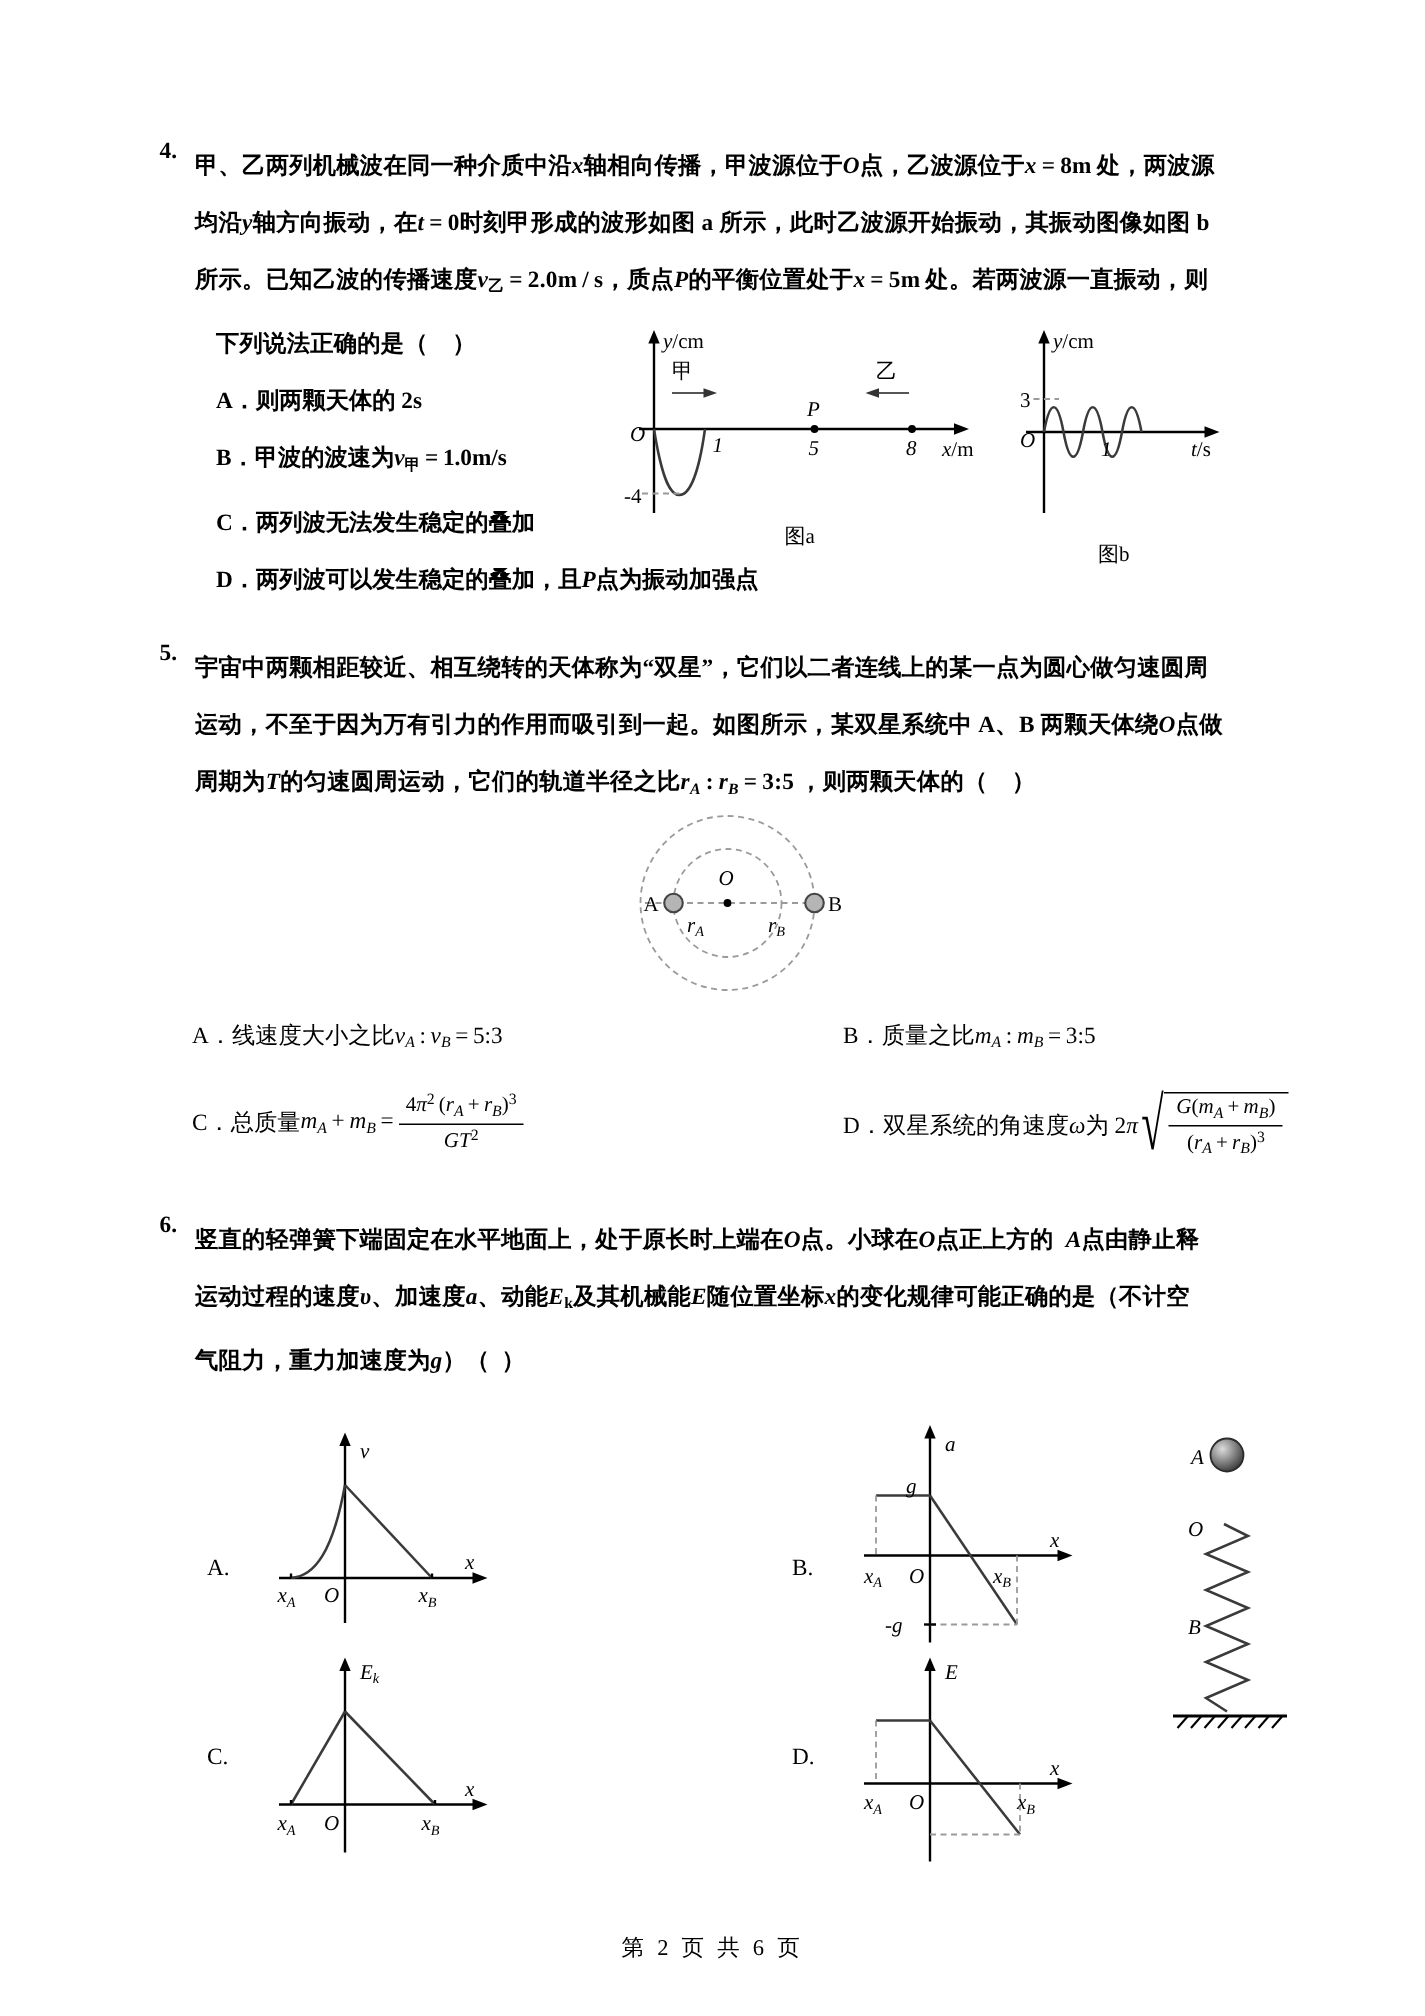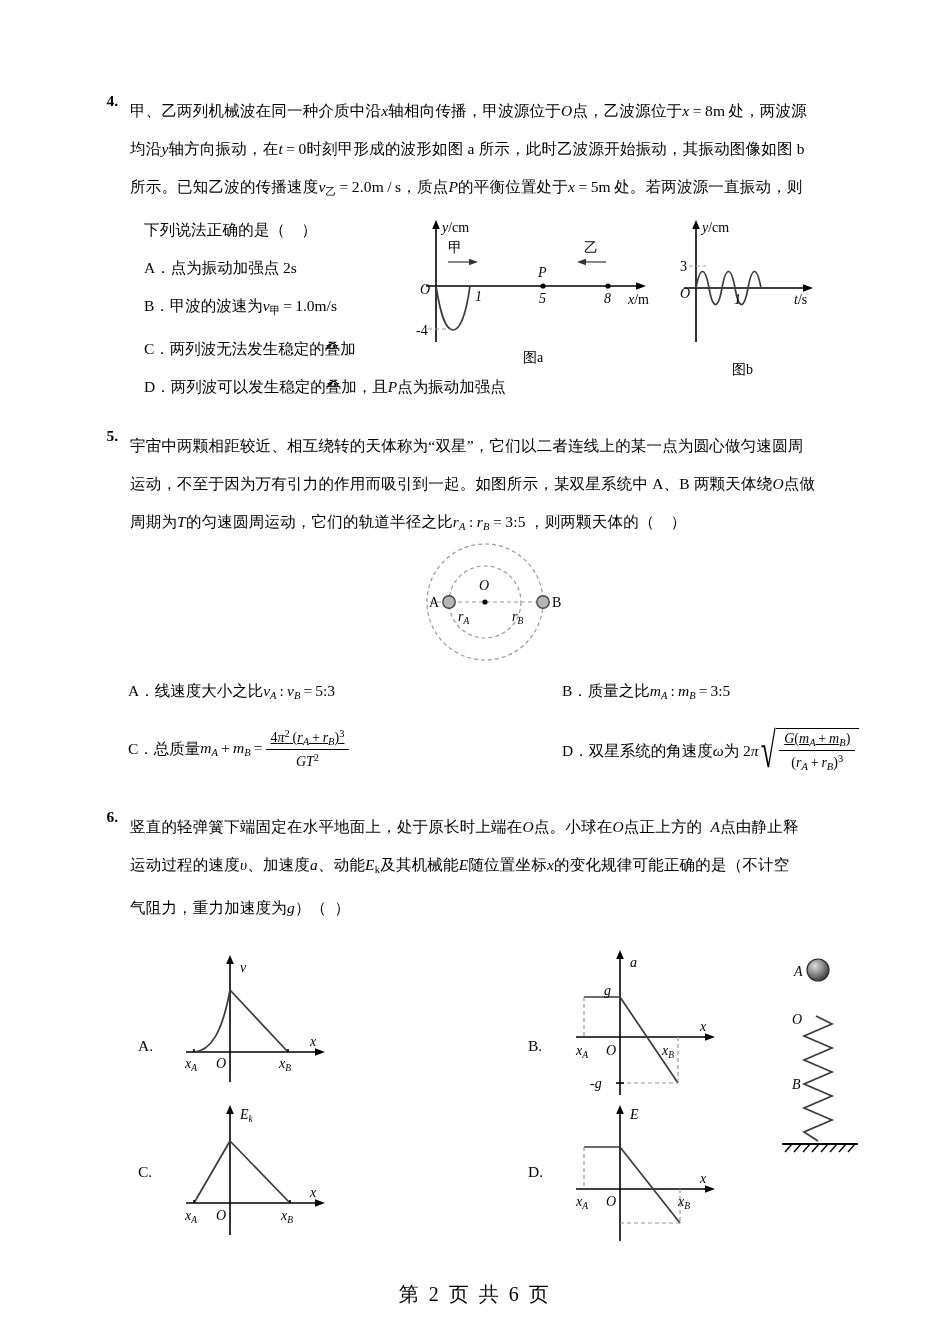--- a/index.html
+++ b/index.html
@@ -20,41 +20,41 @@
   .qnum {
     position: absolute;
     left: 0;
     top: 0;
     width: 34px;
     text-align: right;
     font-weight: bold;
     font-size: 15.5px;
     font-family: "Liberation Serif", serif;
   }
-  .qbody { margin-left: 46px; }
+  .qbody { margin-left: 46px; font-weight: bold; }
   .ln {
     font-size: 15.5px;
     line-height: 38px;
     white-space: nowrap;
     letter-spacing: 0.2px;
   }
   .opt {
     font-size: 15.5px;
     line-height: 38px;
     white-space: nowrap;
   }
   .ind { padding-left: 14px; }
   i.v { font-family: "Liberation Serif", serif; font-style: italic; }
   .sub { font-size: 10.5px; vertical-align: -0.30em; font-style: italic; }
   .subup { font-size: 10.5px; vertical-align: -0.30em; font-style: normal; }
   .sup { font-size: 10.5px; vertical-align: 0.45em; font-style: normal; }
 
   
   .frac { display: inline-block; vertical-align: middle; text-align: center; font-size: 14px; line-height: 1.15; }
-  .frac .num { display: block; padding: 0 5px 1px 5px; border-bottom: 1.1px solid #000; text-decoration: underline; }
+  .frac .num { display: block; padding: 0 5px 1px 5px; border-bottom: 1.1px solid #000; }
   .frac .den { display: block; padding: 2px 5px 0 5px; }
 
   
   .radwrap { display: inline-block; vertical-align: middle; position: relative; }
   .radsign { display: inline-block; vertical-align: middle; font-size: 34px; line-height: 0.8; transform: scaleX(0.8) scaleY(1.45); margin-right: -1px; }
   .radbody { display: inline-block; vertical-align: middle; border-top: 1.1px solid #000; padding: 2px 4px 0 3px; }
 
   
   .fig { position: absolute; }
   .cap { position: absolute; font-size: 14px; white-space: nowrap; }
@@ -66,40 +66,40 @@
   .lbl { font-family: "Liberation Serif", serif; font-size: 14px; }
   .lbli { font-family: "Liberation Serif", serif; font-size: 14px; font-style: italic; }
   .lblsm { font-family: "Liberation Serif", serif; font-size: 9.5px; font-style: italic; }
   .lblcn { font-family: "Liberation Serif", "DejaVu Sans", serif; font-size: 14px; }
 
   .footer {
     position: absolute;
     left: 0; right: 0;
     bottom: 36px;
     text-align: center;
-    font-size: 20px;
+    font-size: 15px;
     letter-spacing: 2.5px;
   }
   .optlabel { position: absolute; font-size: 15.5px; font-family: "Liberation Serif", serif; }
 </style>
 </head>
 <body>
 
 <div class="page">
 
   <div class="q" style="position:absolute; left:84px; top:92px; width:800px;">
     <div class="qnum">4.</div>
     <div class="qbody">
 
       <div class="ln">甲、乙两列机械波在同一种介质中沿<i class="v">x</i>轴相向传播，甲波源位于<i class="v">O</i>点，乙波源位于<i class="v">x</i> = 8m 处，两波源</div>
       <div class="ln">均沿<i class="v">y</i>轴方向振动，在<i class="v">t</i> = 0时刻甲形成的波形如图 a 所示，此时乙波源开始振动，其振动图像如图 b</div>
       <div class="ln">所示。已知乙波的传播速度<i class="v">v</i><span class="subup">乙</span> = 2.0m / s，质点<i class="v">P</i>的平衡位置处于<i class="v">x</i> = 5m 处。若两波源一直振动，则</div>
       <div class="ln ind">下列说法正确的是（&nbsp;&nbsp;&nbsp;&nbsp;）</div>
 
-      <div class="opt ind">A．点为振动加强点 2s</div>
+      <div class="opt ind">A．则两颗天体的 2s</div>
       <div class="opt ind">B．甲波的波速为<i class="v">v</i><span class="subup">甲</span> = 1.0m/s</div>
       <div class="opt ind">C．两列波无法发生稳定的叠加</div>
       <div class="opt ind">D．两列波可以发生稳定的叠加，且<i class="v">P</i>点为振动加强点</div>
     </div>
   </div>
 
   <div class="fig" style="left:418px; top:218px;">
     <svg width="250" height="130" viewBox="0 0 250 130">
 
       <line class="axis" x1="18" y1="6" x2="18" y2="124"></line>

